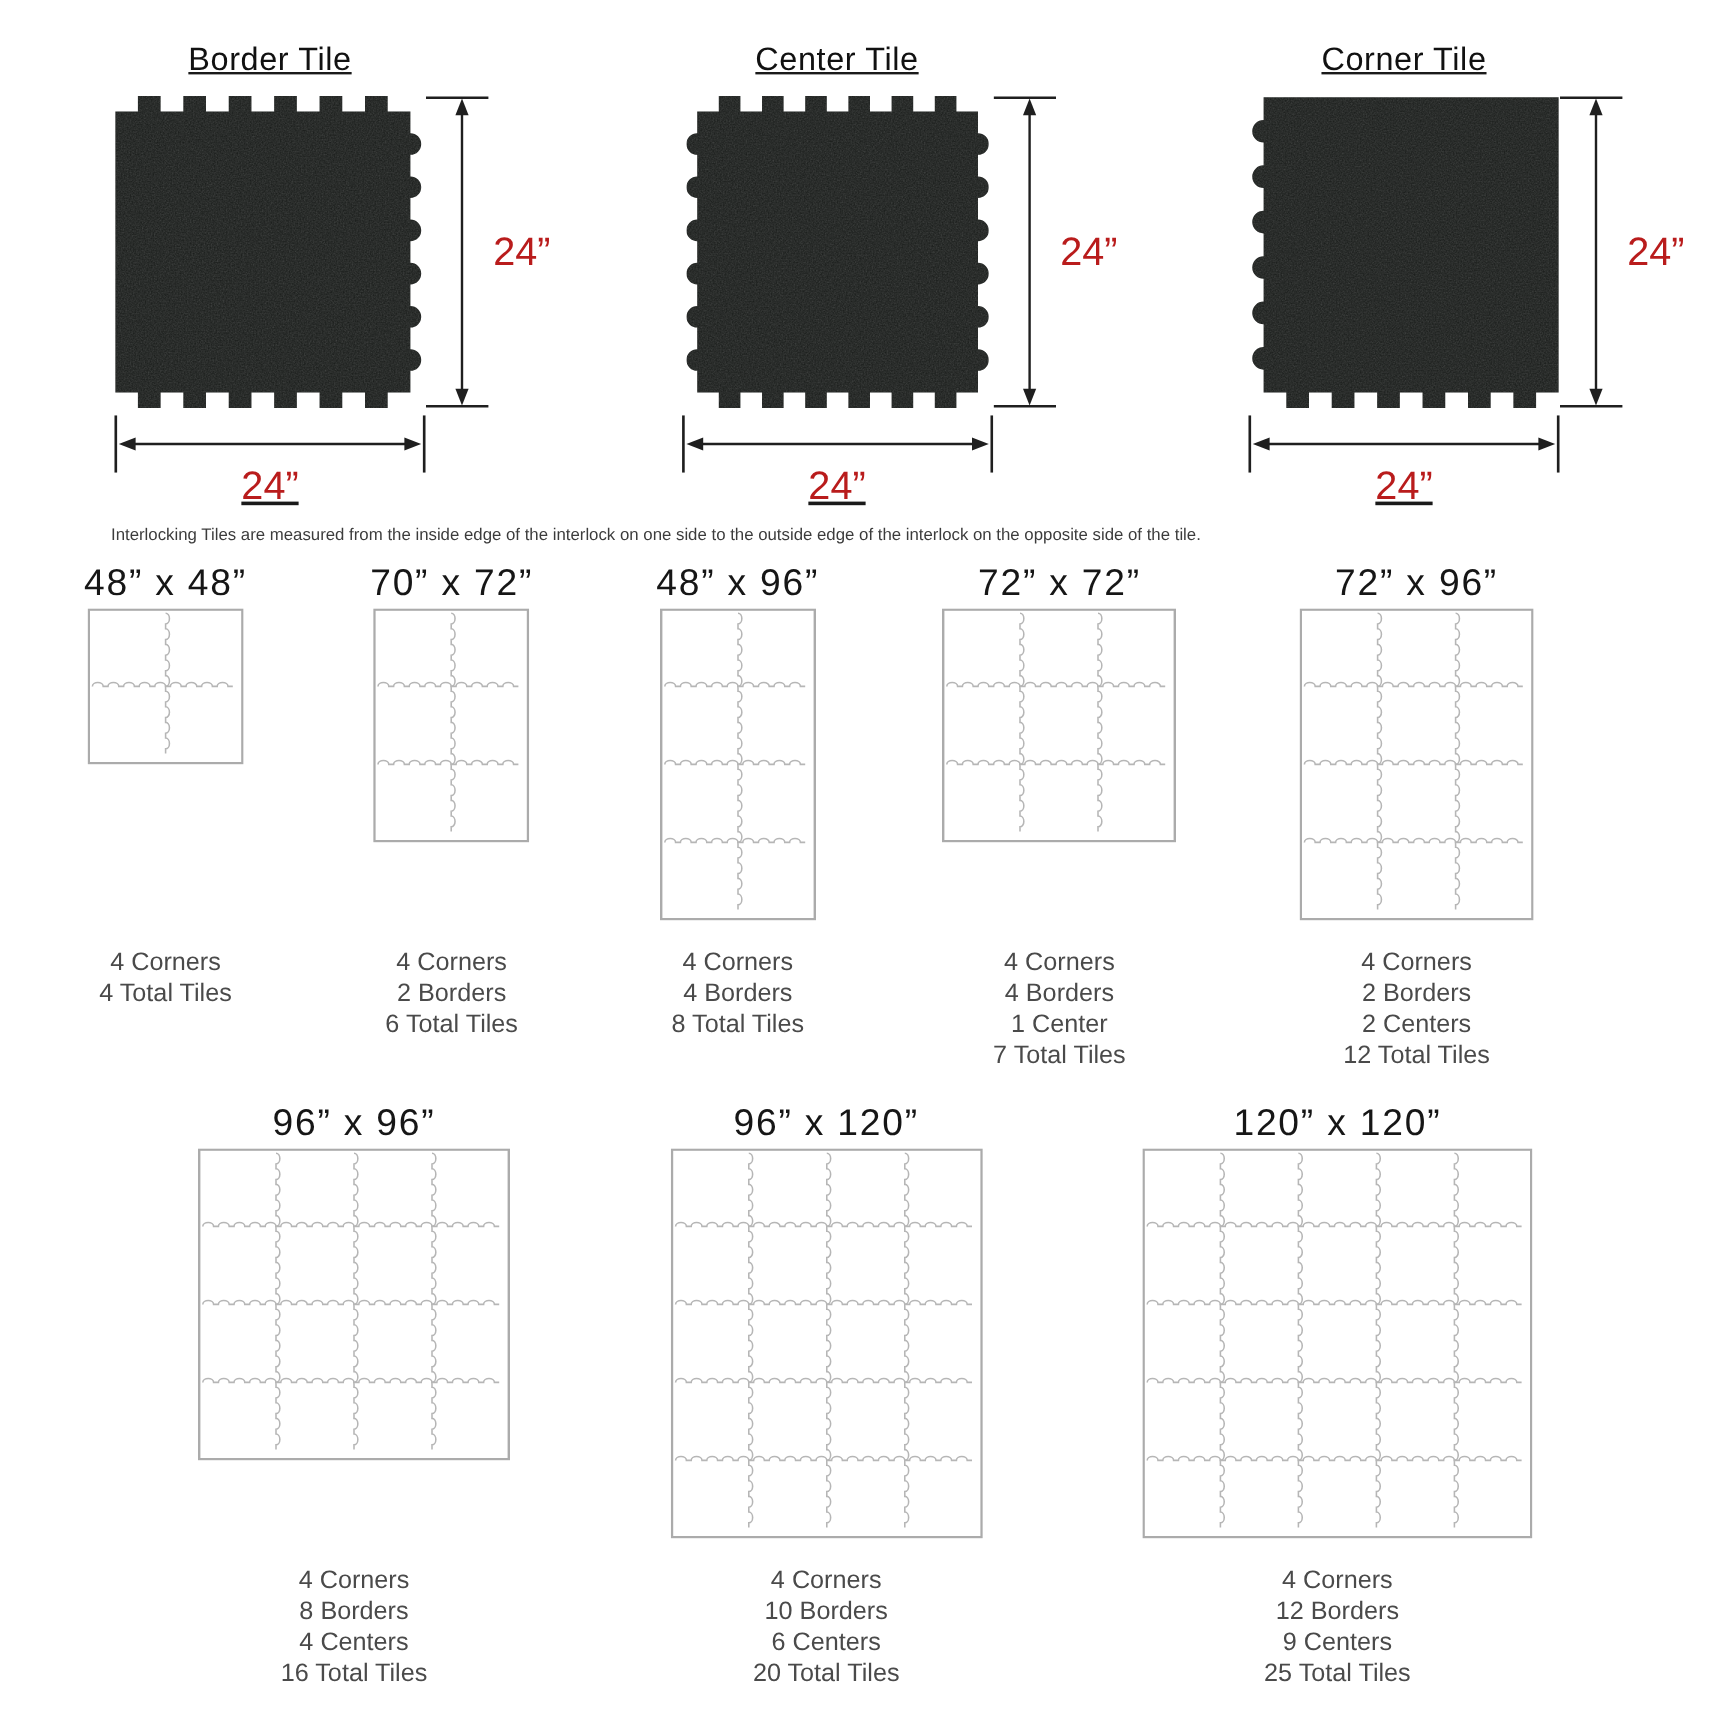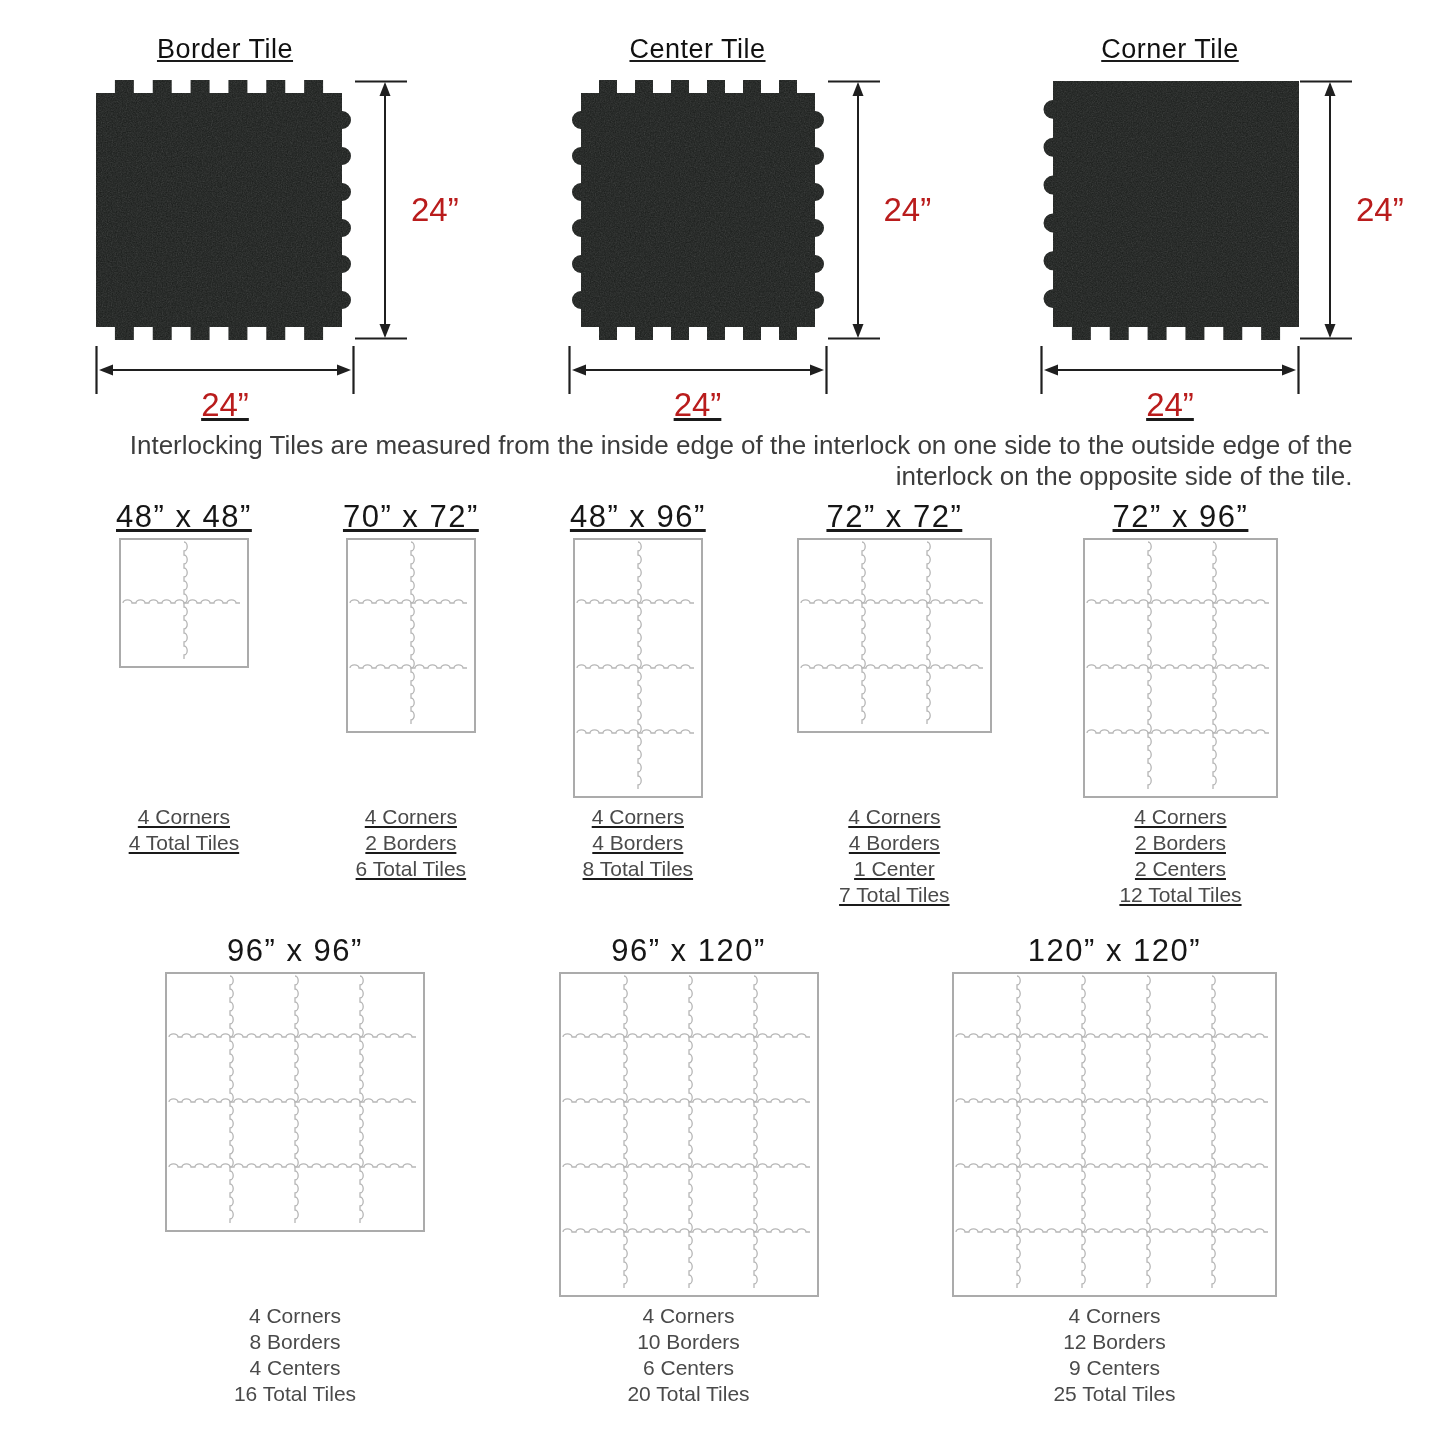--- a/index.html
+++ b/index.html
@@ -16,33 +16,33 @@
   .fig-main{display:flex;align-items:flex-start;}
   .tile-svg{display:block;}
   .vdim{position:relative;width:100px;height:260px;flex:0 0 100px;}
   .vdim svg{display:block;}
   .dim-label{font-size:33px;color:#b91c1c;white-space:nowrap;}
   .vdim-label{position:absolute;left:56px;top:50%;transform:translateY(-50%);}
   .fig-bottom{width:260px;margin-top:6px;display:flex;flex-direction:column;align-items:center;}
   .hdim-label{margin-top:-8px;text-align:center;}
 
   
-  .note{max-width:1260px;margin:6px auto 4px auto;text-align:right;
-        font-size:26px;line-height:31px;color:#3c3c3c;}
+  .note{max-width:1260px;margin:6px auto 4px auto;text-align:left;
+        font-size:14px;line-height:31px;color:#3c3c3c;}
 
   
   .layout-row{display:flex;align-items:flex-start;justify-content:space-between;}
-  .row1{padding:0 167px 0 116px;margin-top:0;text-decoration:underline;}
+  .row1{padding:0 167px 0 70px;margin-top:0;}
   .row2{padding:0 168px 0 165px;margin-top:22px;}
   .layout-block{display:flex;flex-direction:column;align-items:center;}
   .layout-title{white-space:nowrap;font-size:31px;line-height:42px;height:42px;color:#161616;letter-spacing:1.5px;}
   .grid-wrap{display:flex;align-items:flex-start;}
   .row1 .grid-wrap{height:260px;}
   .row2 .grid-wrap{height:325px;}
-  .counts{margin-top:6px;text-align:center;}
+  .counts{margin-top:22px;text-align:center;}
   .count-line{font-size:21px;line-height:26px;color:#4a4a4a;white-space:nowrap;}
 </style>
 </head>
 <body>
 
 <div class="page">
 
   <section class="tile-row">
 
     <figure class="tile-fig" style="margin:0">

